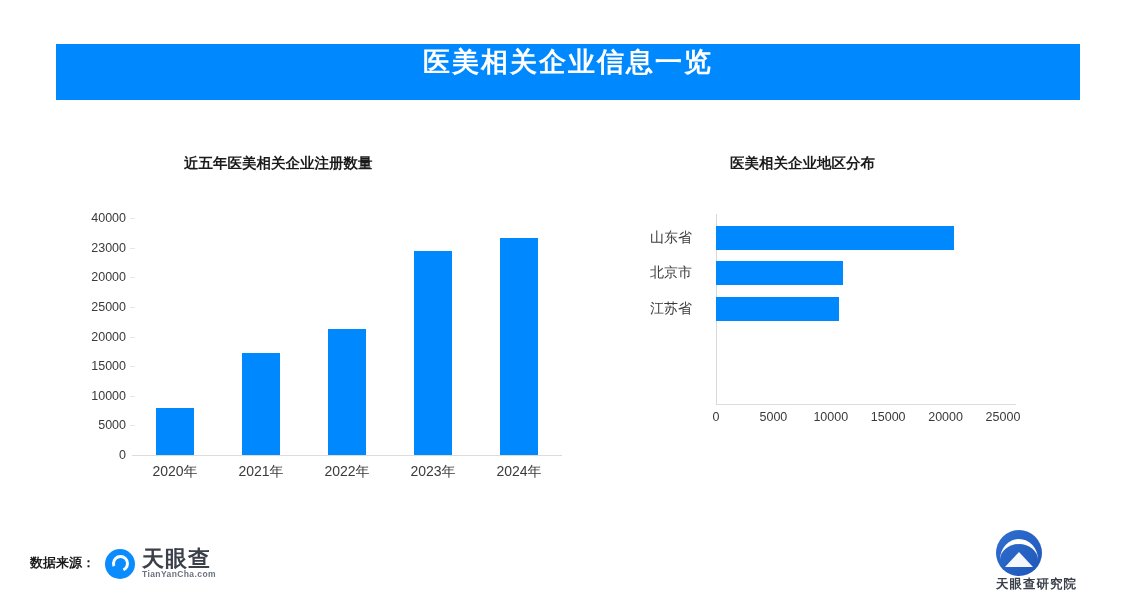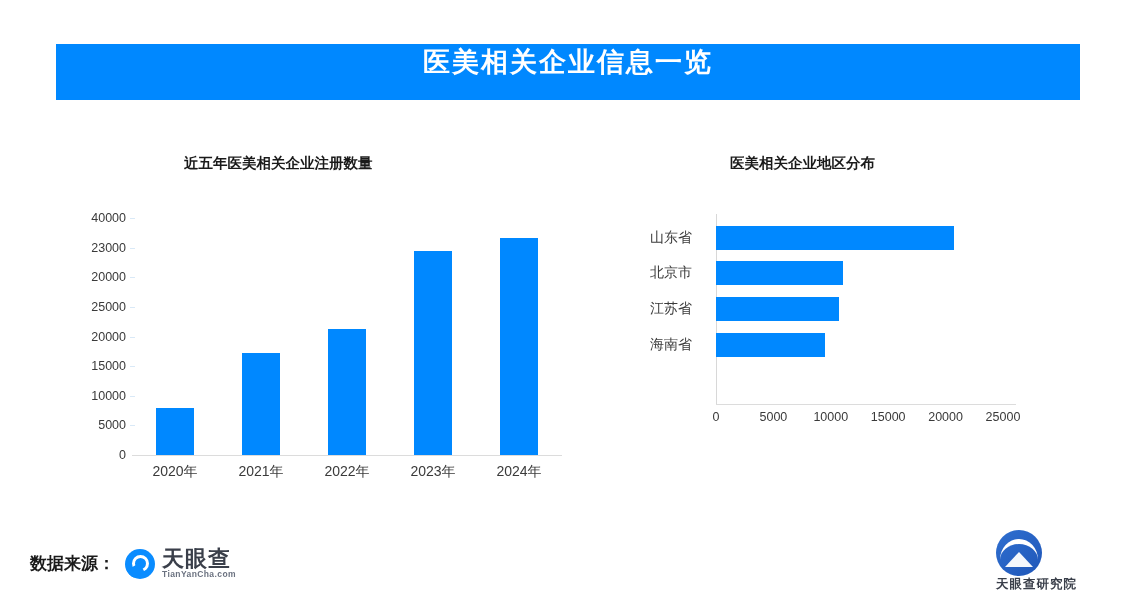--- a/index.html
+++ b/index.html
@@ -72,21 +72,21 @@
   .rc-xlabel{
     position:absolute;top:0;transform:translateX(-50%);
     font-size:12.5px;color:#3a3a3a;white-space:nowrap;
   }
 
   
   .footer-left{
     position:absolute;left:30px;top:548px;display:flex;align-items:center;gap:10px;
   }
   .source-label{
-    font-size:17px;color:#1a1a1a;font-weight:bold;
+    font-size:13px;color:#1a1a1a;font-weight:bold;
     font-family:"DejaVu Sans","Liberation Sans",sans-serif;
   }
   .tyc-logo{display:flex;align-items:flex-end;gap:7px;}
   .tyc-mark{
     width:30px;height:30px;border-radius:50%;
     background:#0a8cff;position:relative;overflow:hidden;flex:none;
   }
   .tyc-mark::before{
     content:"";position:absolute;left:7px;top:6px;width:17px;height:17px;
     border-radius:50%;border:3.5px solid #ffffff;box-sizing:border-box;
@@ -198,26 +198,20 @@
           <div class="rc-track">
             <div class="rc-bar" title="北京市: 11050" style="width: 126.854px; background: rgb(0, 136, 255);"></div>
           </div>
         </div>
         <div class="rc-row">
           <div class="rc-cat">江苏省</div>
           <div class="rc-track">
             <div class="rc-bar" title="江苏省: 10700" style="width: 122.836px; background: rgb(0, 136, 255);"></div>
           </div>
         </div>
-        <div class="rc-row">
-          <div class="rc-cat">海南省</div>
-          <div class="rc-track">
-            <div class="rc-bar" title="海南省: 9480" style="width: 108.83px; background: rgb(0, 136, 255);"></div>
-          </div>
-        </div>
       </div>
     <div class="rc-xaxis"></div>
     <div class="rc-xlabels">
         <div class="rc-xlabel" style="left: 0px;">0</div>
         <div class="rc-xlabel" style="left: 57.4px;">5000</div>
         <div class="rc-xlabel" style="left: 114.8px;">10000</div>
         <div class="rc-xlabel" style="left: 172.2px;">15000</div>
         <div class="rc-xlabel" style="left: 229.6px;">20000</div>
         <div class="rc-xlabel" style="left: 287px;">25000</div>
       </div>

